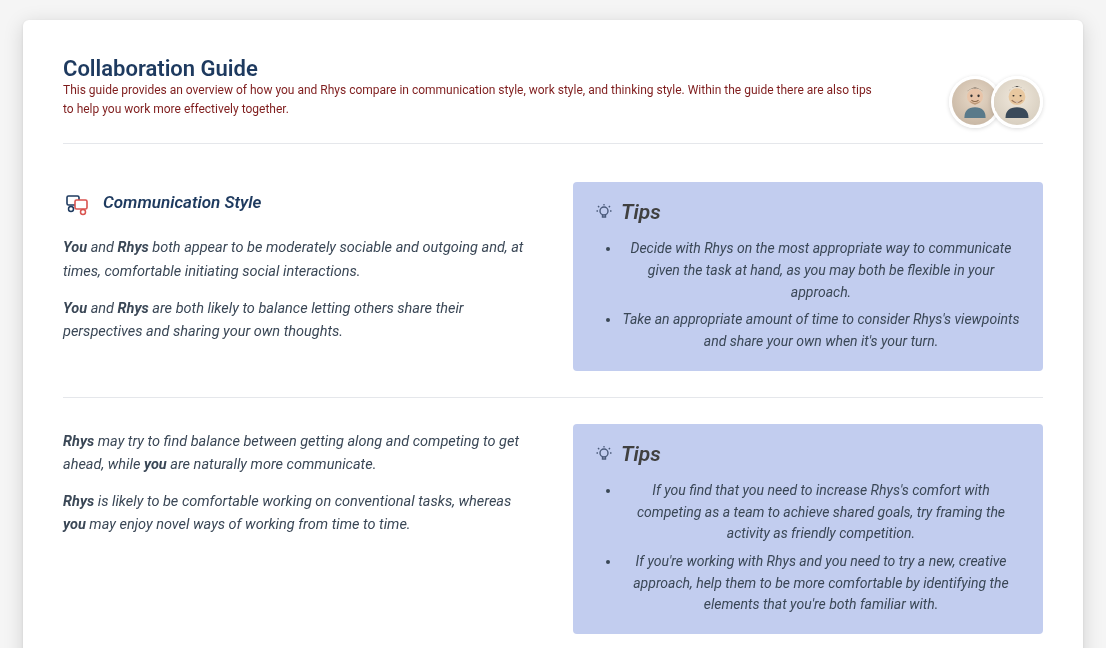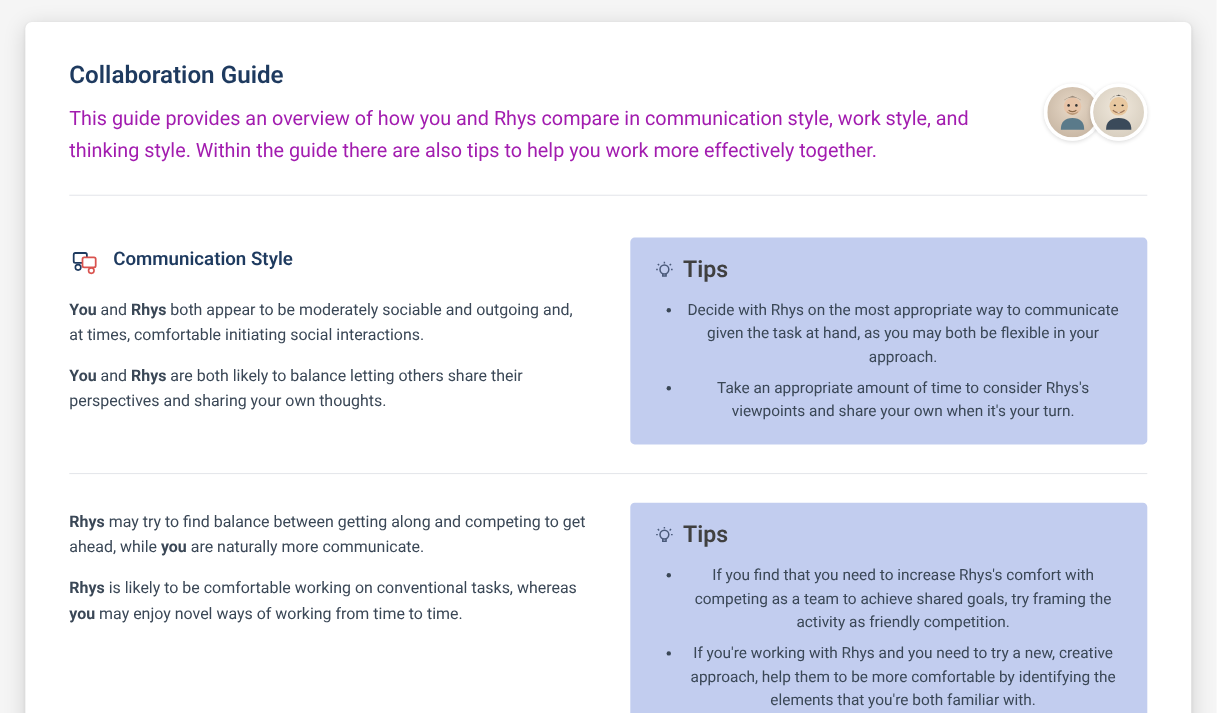--- a/index.html
+++ b/index.html
@@ -24,26 +24,25 @@
     .header {
       position: relative;
       border-bottom: 1px solid #e5e7eb;
       padding-bottom: 24px;
       margin-bottom: 24px;
     }
     .page-title {
       font-size: 22px;
       font-weight: 600;
       color: #1e3a5f;
-      margin-bottom: 14px;
     }
     .page-subtitle {
-      font-size: 18px;
+      font-size: 12px;
       line-height: 1.6;
-      color: #a21caf;
+      color: #7f1d1d;
       max-width: 820px;
     }
     .avatars {
       position: absolute;
       right: 0;
       top: 20px;
       display: flex;
     }
     .avatar {
       width: 52px;
@@ -61,20 +60,21 @@
     }
     .avatar svg {
       width: 100%;
       height: 100%;
     }
 
     .section {
       display: flex;
       gap: 40px;
       padding: 14px 0 26px 0;
+      font-style: italic;
     }
     .section + .section {
       border-top: 1px solid #e5e7eb;
       padding-top: 26px;
     }
     .section-left {
       flex: 1;
       padding-top: 6px;
     }
     .section-right {

